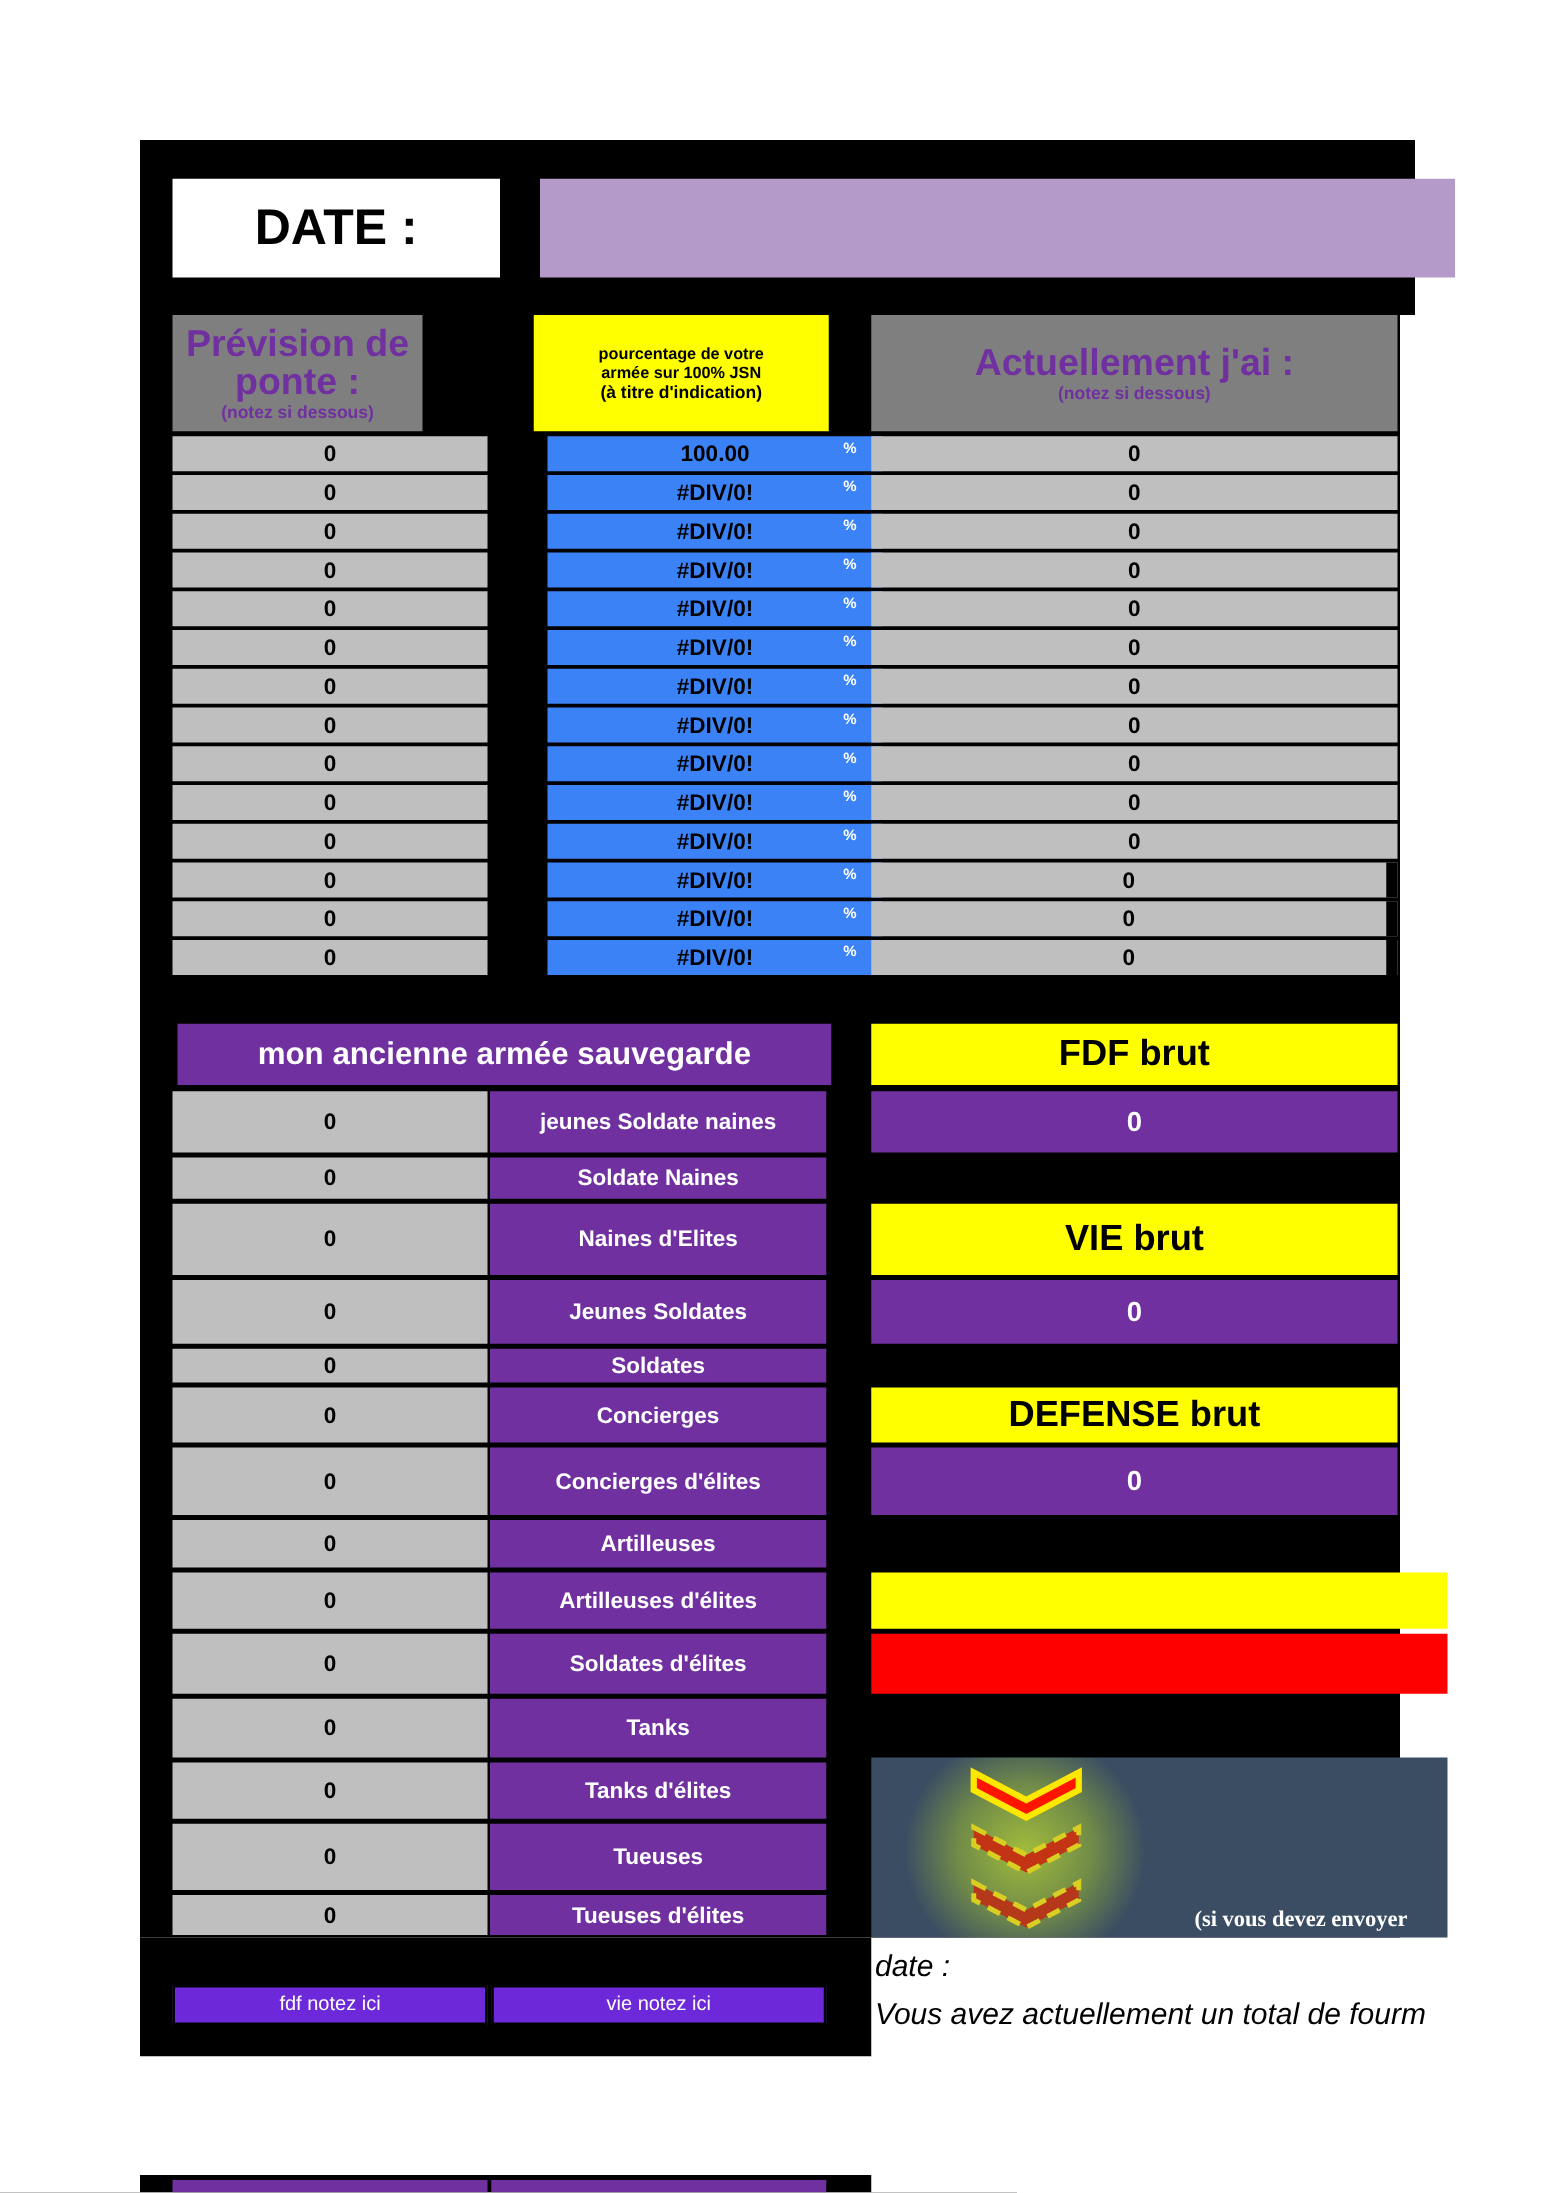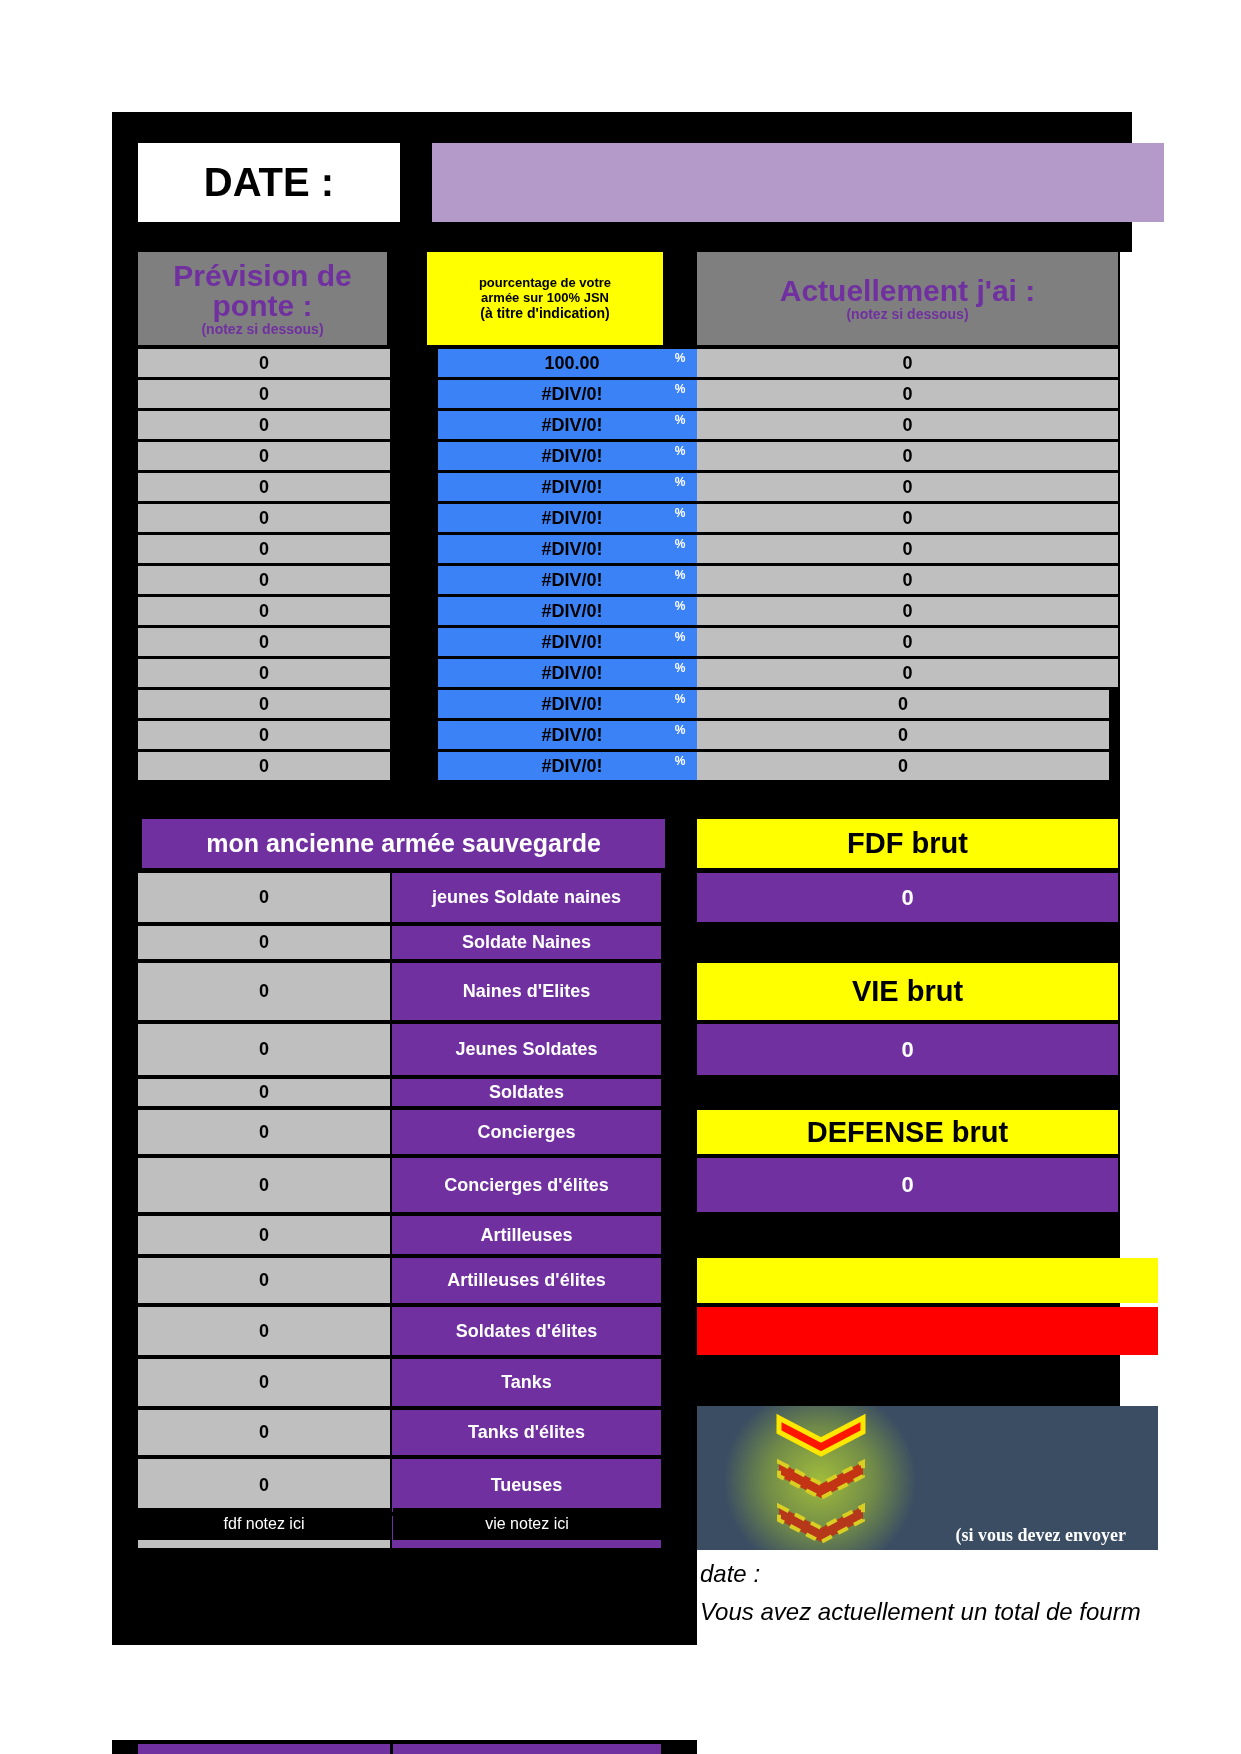--- a/index.html
+++ b/index.html
@@ -46,40 +46,40 @@
            justify-content:center;font-size:22px;font-weight:bold;}
   .bar{left:697px;width:461px;}
   .banner{left:697px;top:1406px;width:461px;height:144px;background:#3a4d63;overflow:hidden;}
   .glow{position:absolute;left:28px;top:-18px;width:190px;height:185px;
         background:radial-gradient(ellipse at center,rgba(195,225,45,.75) 0%,rgba(180,215,40,.45) 40%,rgba(58,77,99,0) 72%);}
   .insig{position:absolute;left:78px;top:6px;}
   .caption{position:absolute;right:32px;bottom:4px;color:#fff;font-family:"Liberation Serif","DejaVu Serif",serif;
            font-size:18px;font-weight:bold;}
   
   .ftext{color:#000;font-style:italic;font-size:24px;}
-  .btn{top:1508px;height:32px;background:#000000;border:2px solid #000;box-sizing:border-box;color:#fff;
+  .btn{top:1588px;height:32px;background:#6d28d9;border:2px solid #000;box-sizing:border-box;color:#fff;
        display:flex;align-items:center;justify-content:center;font-size:16px;}
   .stub{top:1744px;height:10px;background:#7030A0;}
 </style>
 </head>
 <body>
 
 <div class="page">
 
   <div class="abs black" style="left:112px;top:112px;width:1020px;height:140px;"></div>
   <div class="abs black" style="left:112px;top:250px;width:1008px;height:1300px;"></div>
   <div class="abs black" style="left:112px;top:1550px;width:585px;height:95px;"></div>
   <div class="abs black" style="left:112px;top:1740px;width:585px;height:14px;"></div>
 
   <div class="abs date-cell">
     <span>DATE :</span>
   </div>
   <div class="abs date-bar" style="background:#B49AC9;"></div>
 
-  <div class="abs colhdr hdr-gray" style="left:138px;width:249px;">
+  <div class="abs colhdr hdr-gray" style="left:138px;width:200px;">
     <div class="hdr-title purple-text" style="white-space:pre-line;">Prévision de
 ponte :</div>
     <div class="hdr-sub purple-text">(notez si dessous)</div>
   </div>
   <div class="abs colhdr hdr-yellow" style="left:427px;width:236px;">
     <div class="l" style="white-space:pre-line;">pourcentage de votre
 armée sur 100% JSN</div>
     <div class="s">(à titre d'indication)</div>
   </div>
   <div class="abs colhdr hdr-gray" style="left:697px;width:421px;">

